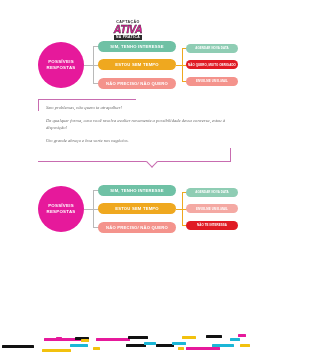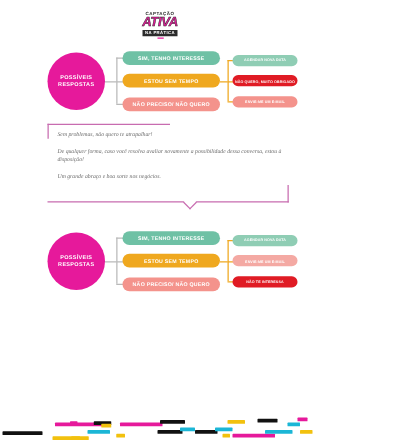--- a/index.html
+++ b/index.html
@@ -5,21 +5,21 @@
   * { box-sizing: border-box; margin: 0; padding: 0; }
   html, body {
     width: 252px; height: 356px;
     background: #ffffff;
     font-family: "Liberation Sans", sans-serif;
     overflow: hidden;
   }
   .page { position: relative; width: 252px; height: 356px; background:#fff; }
 
   
-  .logo { position:absolute; left:108px; top:9px; width:40px; height:22px;
+  .logo { position:absolute; left:108px; top:20px; width:40px; height:22px;
           display:flex; flex-direction:column; align-items:center; justify-content:center; }
   .logo-l1 { font-size:3.6px; letter-spacing:.4px; font-weight:700; color:#2b2b2b; line-height:4px; }
   .logo-l2 { font-size:10.5px; font-weight:700; font-style:italic; color:#E6199B;
              line-height:10px; letter-spacing:-.3px;
              -webkit-text-stroke:.4px #2b2b2b; }
   .logo-l3 { background:#2b2b2b; color:#fff; font-size:3.4px; font-weight:700;
              letter-spacing:.3px; padding:.5px 2px; line-height:4px; margin-top:.5px; }
   .logo-dot { width:5px; height:2px; background:#E6199B; margin-top:1px; }
 
   

